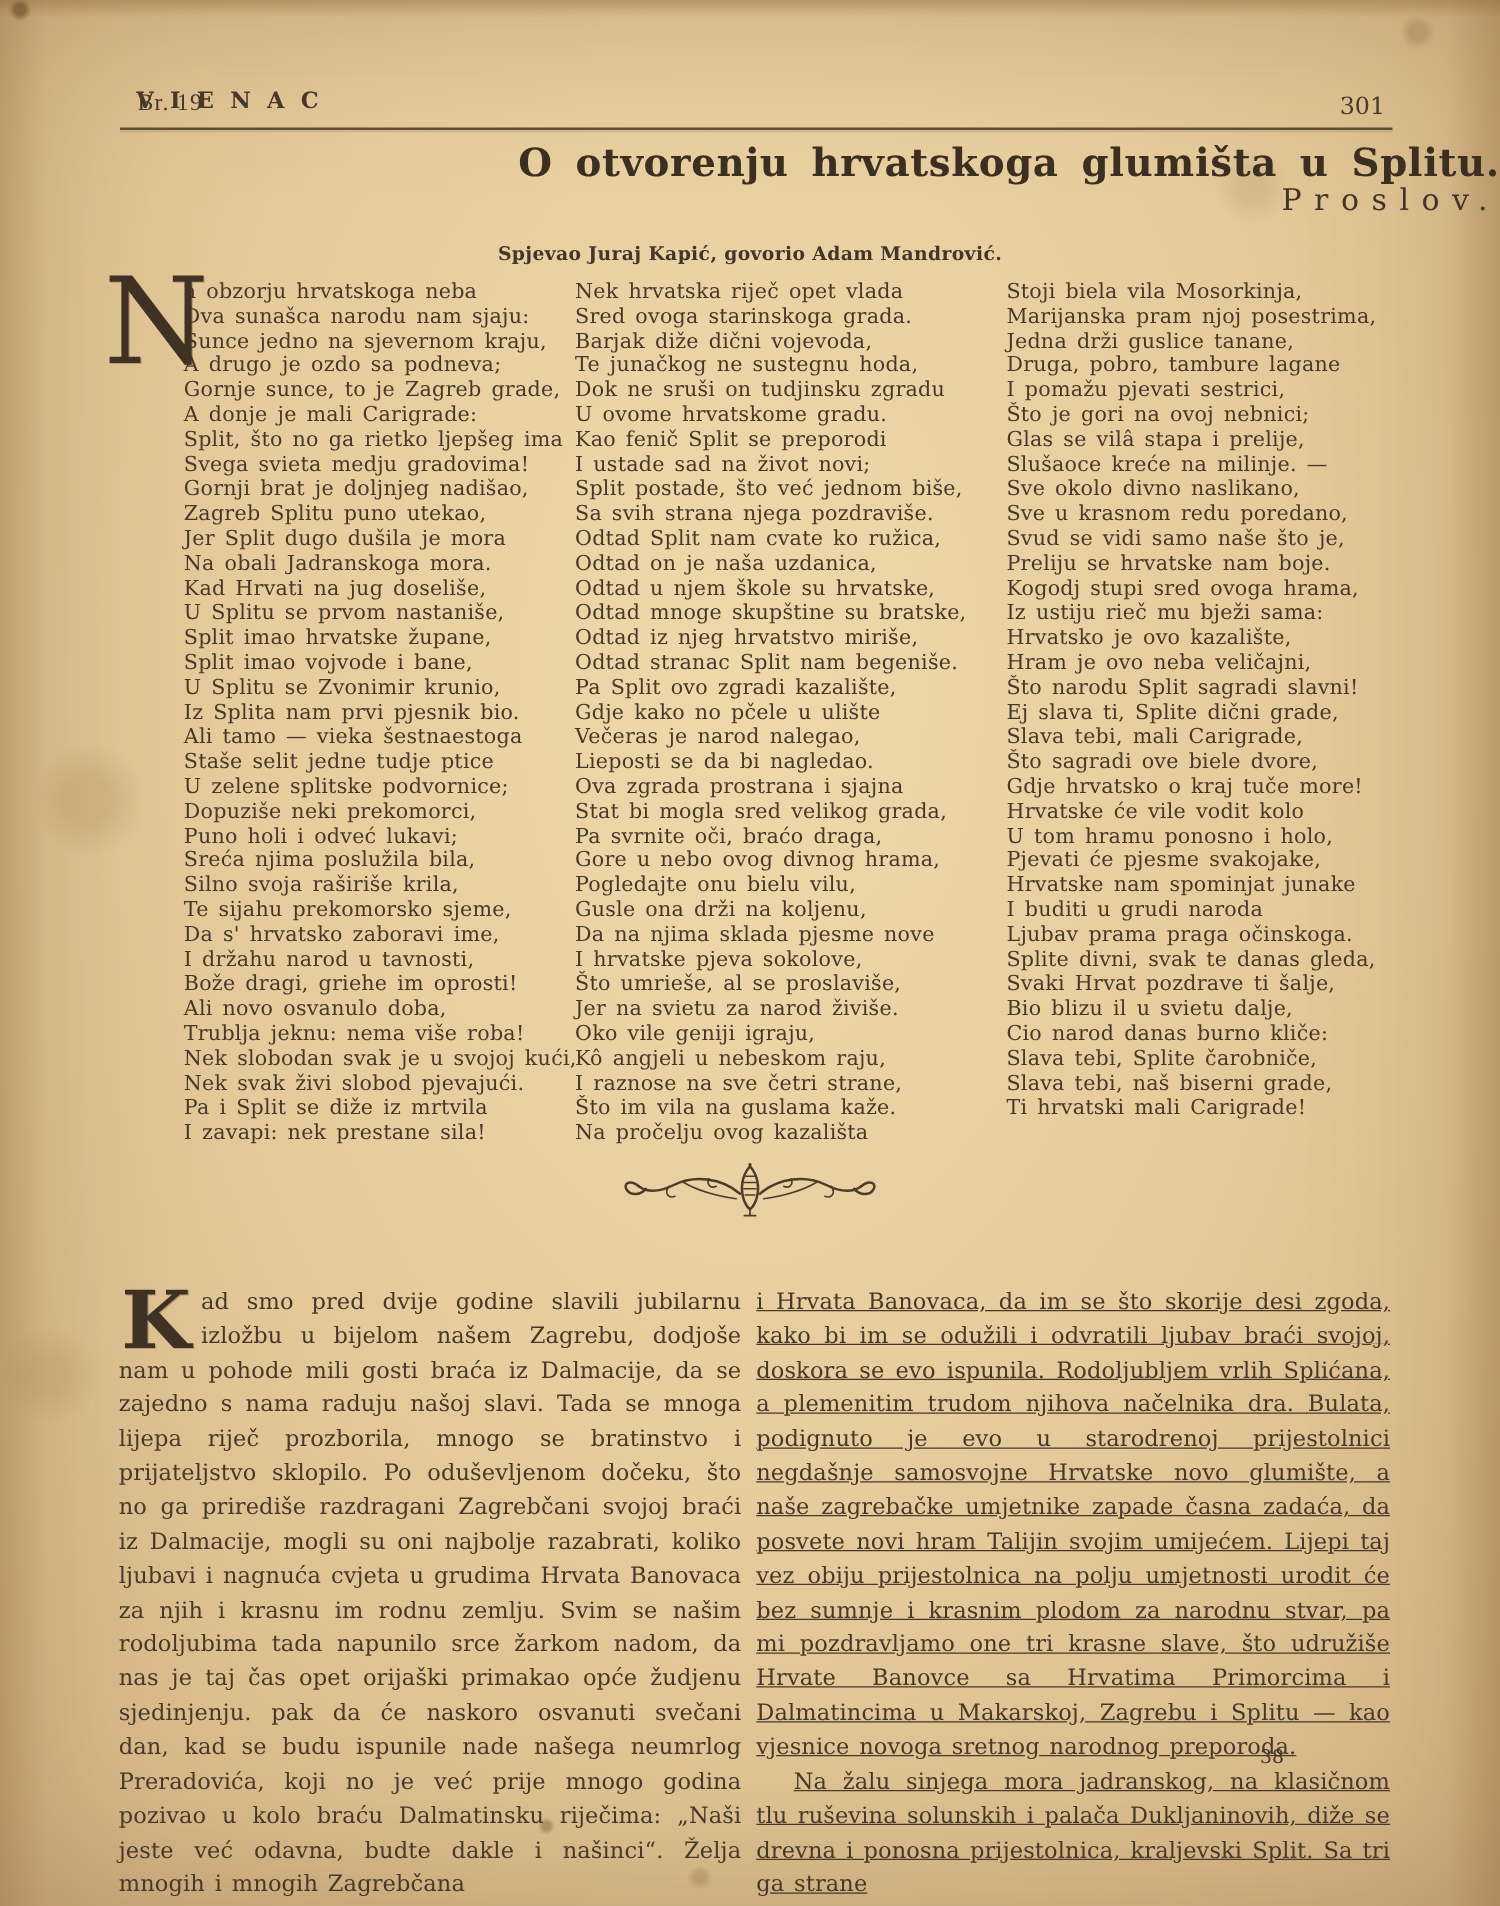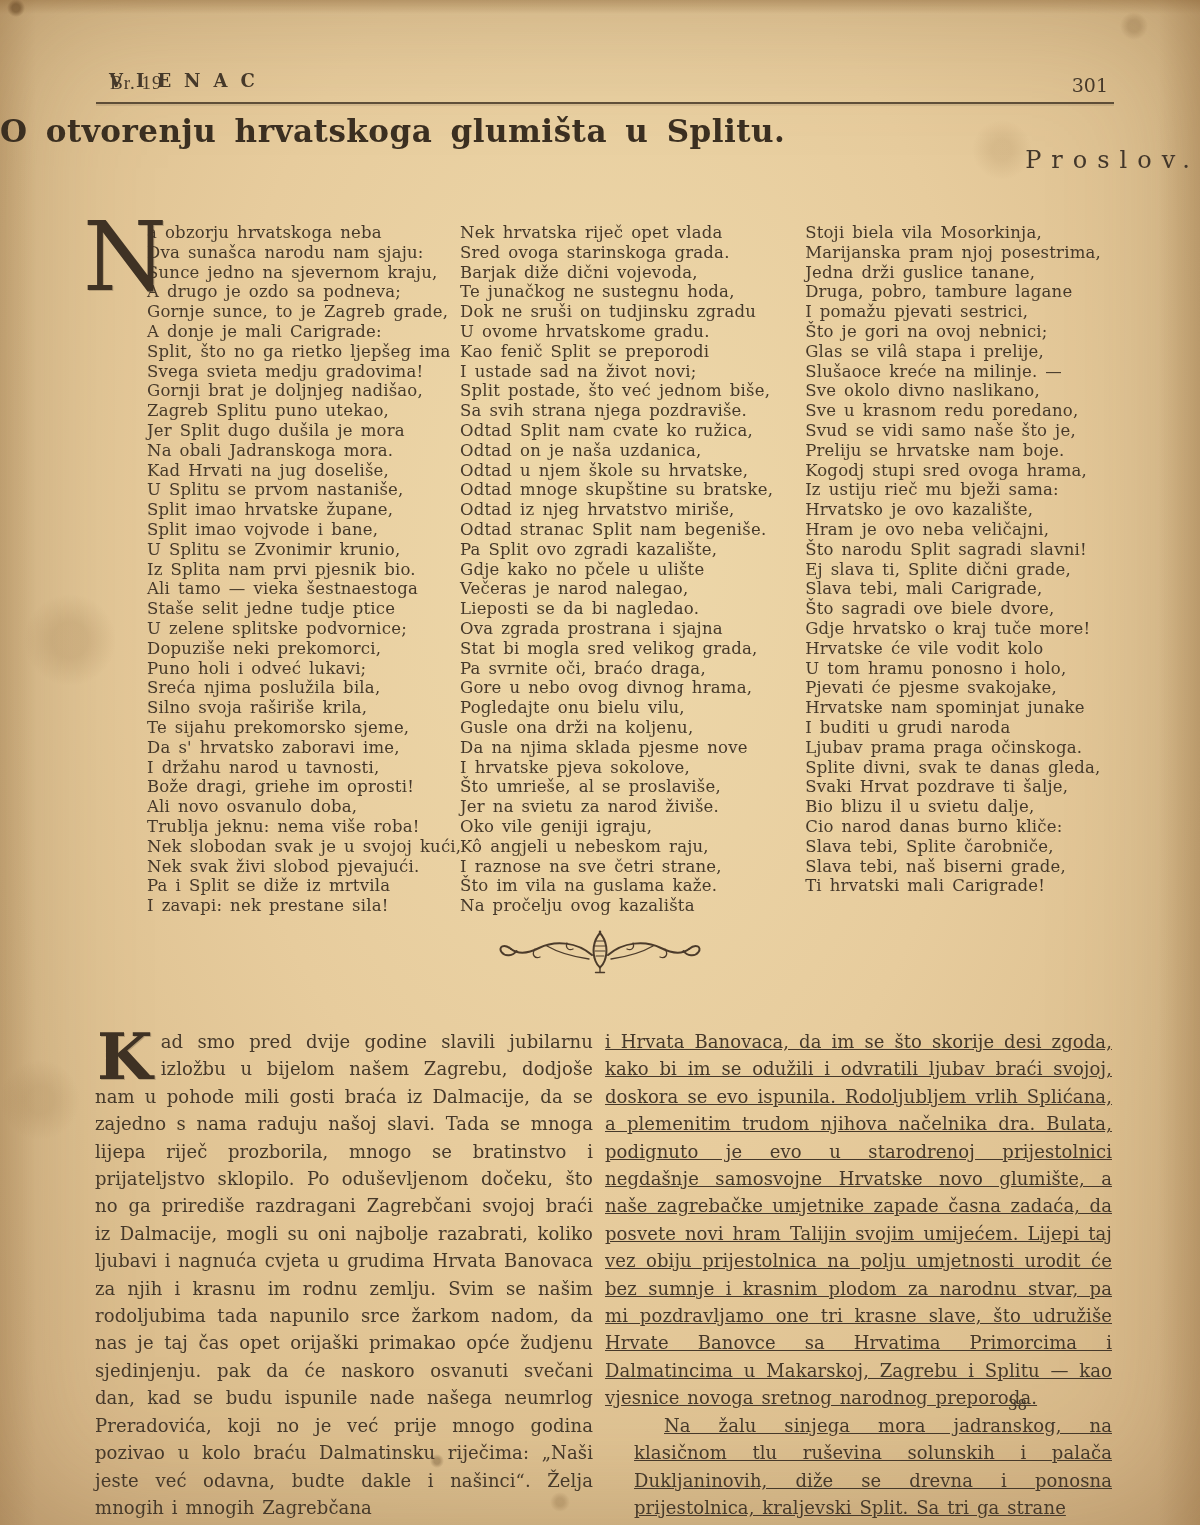--- a/index.html
+++ b/index.html
@@ -24,21 +24,21 @@
       radial-gradient(ellipse at 50% 36%, #eed9ab 0%, #e7cc9d 46%, #ddc090 74%, #d2b183 100%);
     box-shadow: inset 0 0 140px rgba(118,84,42,.35);
   }
   
   .header{position:absolute;top:70px;left:96px;right:86px;height:26px;font-size:19px;}
   .header .issue{position:absolute;left:14px;top:2px;letter-spacing:1px;font-family:Liberation Serif, serif;}
   .header .masthead{position:absolute;left:0;right:0;top:0;text-align:left;font-size:18px;font-weight:700;letter-spacing:13px;padding-left:13px;}
   .header .pageno{position:absolute;right:6px;top:4px;text-align:right;}
   .header-rule{position:absolute;top:102px;left:96px;right:86px;border-top:2px solid rgba(72,57,40,.85);box-shadow:0 2px 0 rgba(72,57,40,.12);}
   
-  .a1-title{position:absolute;top:113px;left:0;right:0;text-align:left;font-size:31px;font-weight:700;letter-spacing:.5px;word-spacing:7px;color:#3b2f21;}
+  .a1-title{position:absolute;top:113px;left:0;right:0;text-align:right;font-size:31px;font-weight:700;letter-spacing:.5px;word-spacing:7px;color:#3b2f21;}
   .a1-subtitle{position:absolute;top:146px;left:0;right:0;text-align:right;font-size:24px;letter-spacing:10px;color:#42362a;}
   .a1-byline{position:absolute;top:194px;left:0;right:0;text-align:center;font-size:15px;font-weight:700;letter-spacing:.3px;color:#42362a;}
   
   .poem{position:absolute;top:223px;left:95px;width:1020px;display:flex;}
   .poem-col{box-sizing:border-box;}
   .poem-col.c1{width:365px;padding-left:52px;position:relative;}
   .poem-col.c2{width:322px;}
   .poem-col.c3{width:333px;margin-left:32px;}
   .poem-line{font-size:16.5px;line-height:19.8px;white-space:nowrap;word-spacing:2.5px;letter-spacing:.2px;}
   .dropcap-n{
@@ -48,21 +48,21 @@
   }
   
   .divider{position:absolute;top:928px;left:0;right:0;text-align:center;}
   
   .a2-title{position:absolute;top:980px;left:0;right:0;text-align:center;font-size:30px;font-weight:700;letter-spacing:.5px;word-spacing:8px;color:#3b2f21;}
   .prose{position:absolute;top:1028px;left:95px;width:1017px;display:flex;gap:12px;}
   .prose-col{box-sizing:border-box;}
   .prose-col.left{width:498px;}
   .prose-col.right{width:507px;text-decoration:underline;}
   .prose p{margin:0;font-size:18px;line-height:27.4px;text-align:justify;word-spacing:2px;letter-spacing:.1px;}
-  .prose p.indent{text-indent:30px;margin-left:29px;}
+  .prose p.indent{text-indent:30px;}
   .dropcap-k{
     float:left;
     font-size:64px;line-height:50px;
     padding:4px 8px 0 2px;
     font-weight:700;color:#3f3224;
     text-shadow:1px 1px 0 rgba(63,50,36,.25);
   }
   
   .page-mark{position:absolute;top:1396px;left:1008px;font-size:15px;font-weight:400;color:#42362a;}
 </style>
@@ -73,20 +73,23 @@
 
   <div class="header">
     <span class="issue">Br. 19</span>
     <span class="masthead">VIENAC</span>
     <span class="pageno">301</span>
   </div>
   <div class="header-rule"></div>
 
   <div class="a1-title">O otvorenju hrvatskoga glumišta u Splitu.</div>
   <div class="a1-subtitle">Proslov.</div>
+  <div class="a1-byline">
+    <span>Spjevao </span><span>Juraj Kapić</span><span>, govorio </span><span>Adam Mandrović.</span>
+  </div>
 
   <div class="poem">
     <div class="poem-col c1">
       <span class="dropcap-n">N</span>
     <div class="poem-line">a obzorju hrvatskoga neba</div>
         <div class="poem-line">Dva sunašca narodu nam sjaju:</div>
         <div class="poem-line">Sunce jedno na sjevernom kraju,</div>
         <div class="poem-line">A drugo je ozdo sa podneva;</div>
         <div class="poem-line">Gornje sunce, to je Zagreb grade,</div>
         <div class="poem-line">A donje je mali Carigrade:</div>

